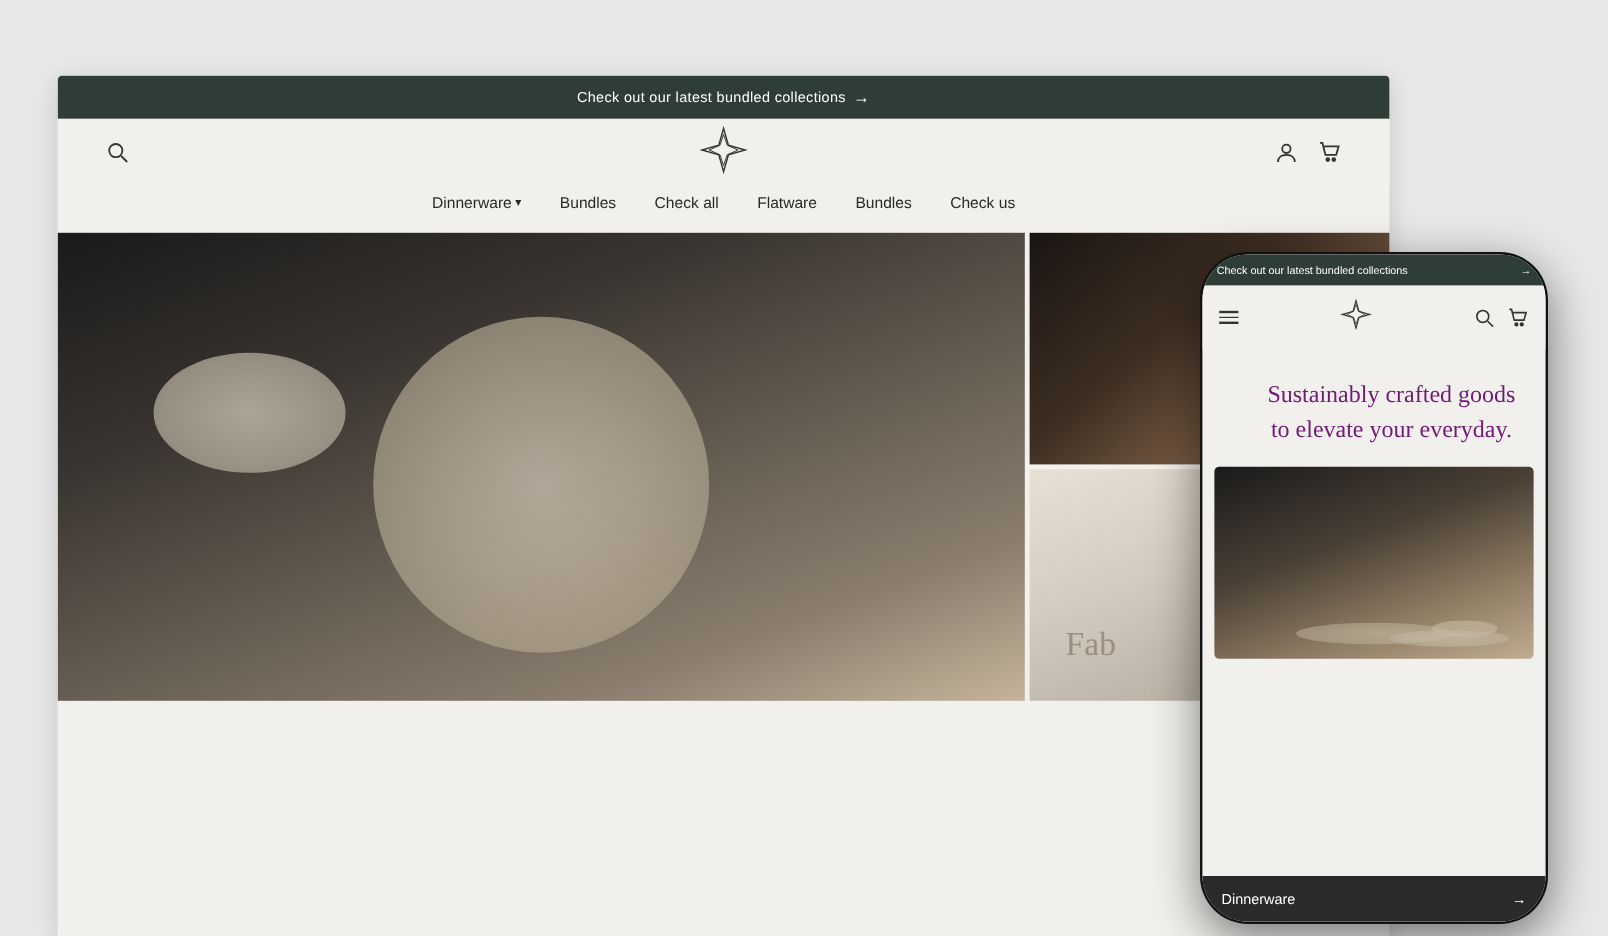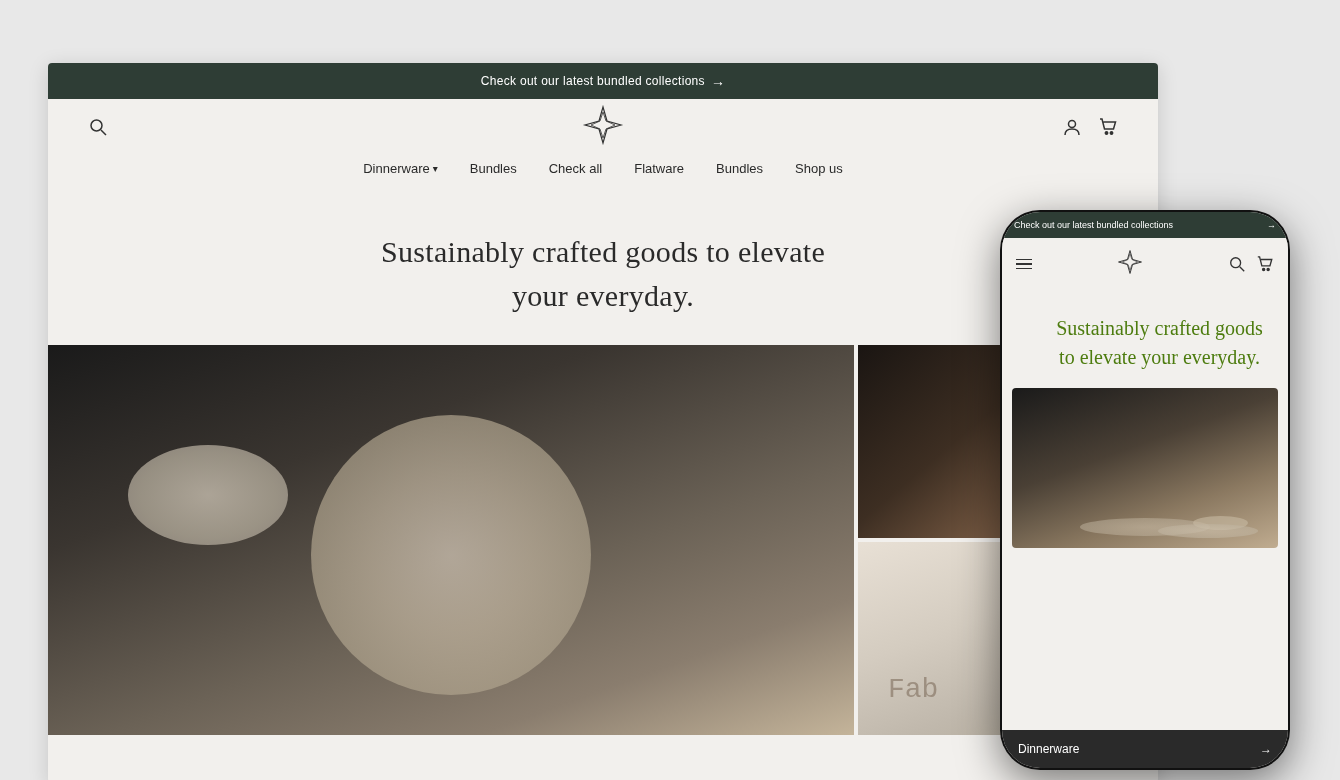--- a/index.html
+++ b/index.html
@@ -178,21 +178,21 @@
       background: linear-gradient(160deg, #e8e0d5 0%, #d4ccc0 40%, #c0b8ac 70%, #b0a898 100%);
       position: relative;
     }
 
     .img-right-bottom .fab-text {
       position: absolute;
       bottom: 30px;
       left: 30px;
       font-size: 28px;
       color: #8a7a6a;
-      font-family: Liberation Mono, monospace;
+      font-family: Liberation Serif, serif;
       opacity: 0.7;
     }
 
     
     .phone-mockup {
       position: absolute;
       right: 50px;
       top: 210px;
       width: 290px;
       height: 560px;
@@ -232,21 +232,21 @@
 
     .phone-logo svg {
       width: 28px;
       height: 28px;
     }
 
     .phone-hero {
       text-align: center;
       padding: 24px 20px 16px;
       font-size: 20px;
-      color: #4d7c0f;
+      color: #701a75;
       line-height: 1.45;
       font-family: Georgia, serif;
       font-weight: 400;
       margin-left: 29px;
     }
 
     .phone-image {
       margin: 0 10px;
       height: 160px;
       background: linear-gradient(160deg, #1a1a1a 0%, #4a4035 40%, #8a7860 70%, #c0ac90 100%);
@@ -352,28 +352,24 @@
     <div class="nav-item">
       <span>Check all</span>
     </div>
     <div class="nav-item">
       <span>Flatware</span>
     </div>
     <div class="nav-item">
       <span>Bundles</span>
     </div>
     <div class="nav-item">
-      <span>Shop us</span>
+      <span>Check us</span>
     </div>
   </nav>
 
-  <div class="hero-text">
-    <span>Sustainably crafted goods to elevate</span><br>
-    <span>your everyday.</span>
-  </div>
 
   <div class="image-grid">
     <div class="img-left"></div>
     <div class="img-right">
       <div class="img-right-top"></div>
       <div class="img-right-bottom">
         <span class="fab-text">Fab</span>
       </div>
     </div>
   </div>

